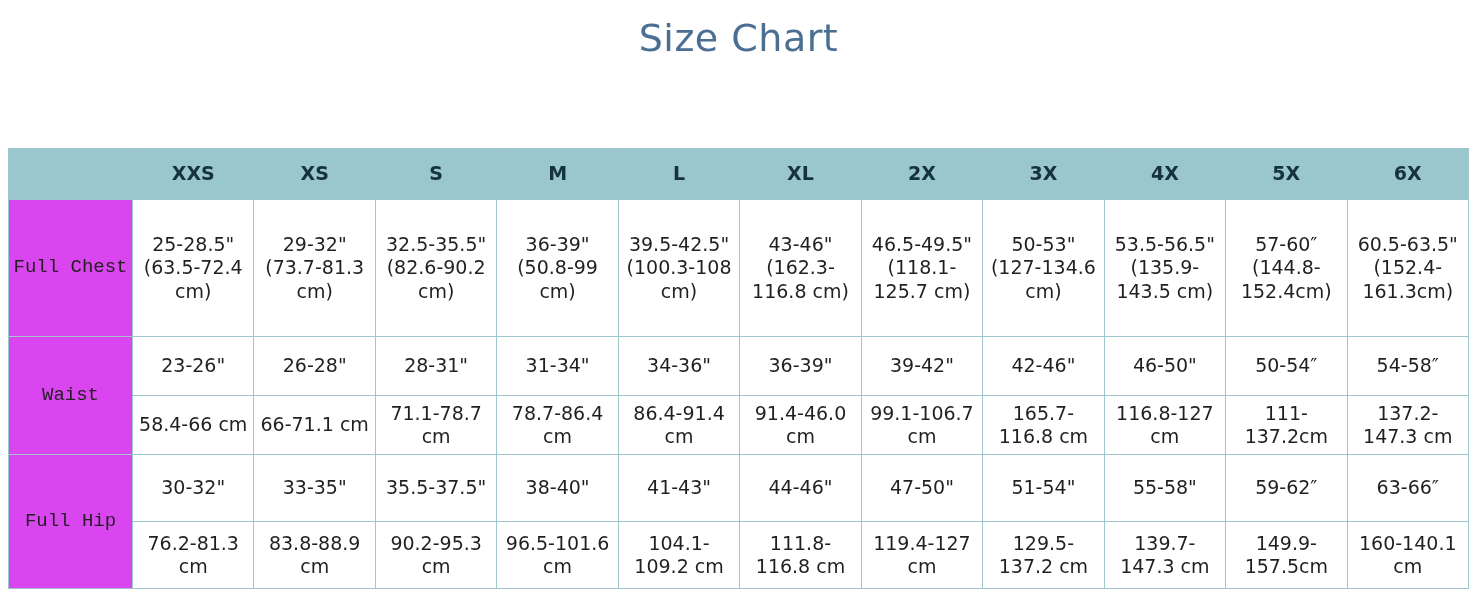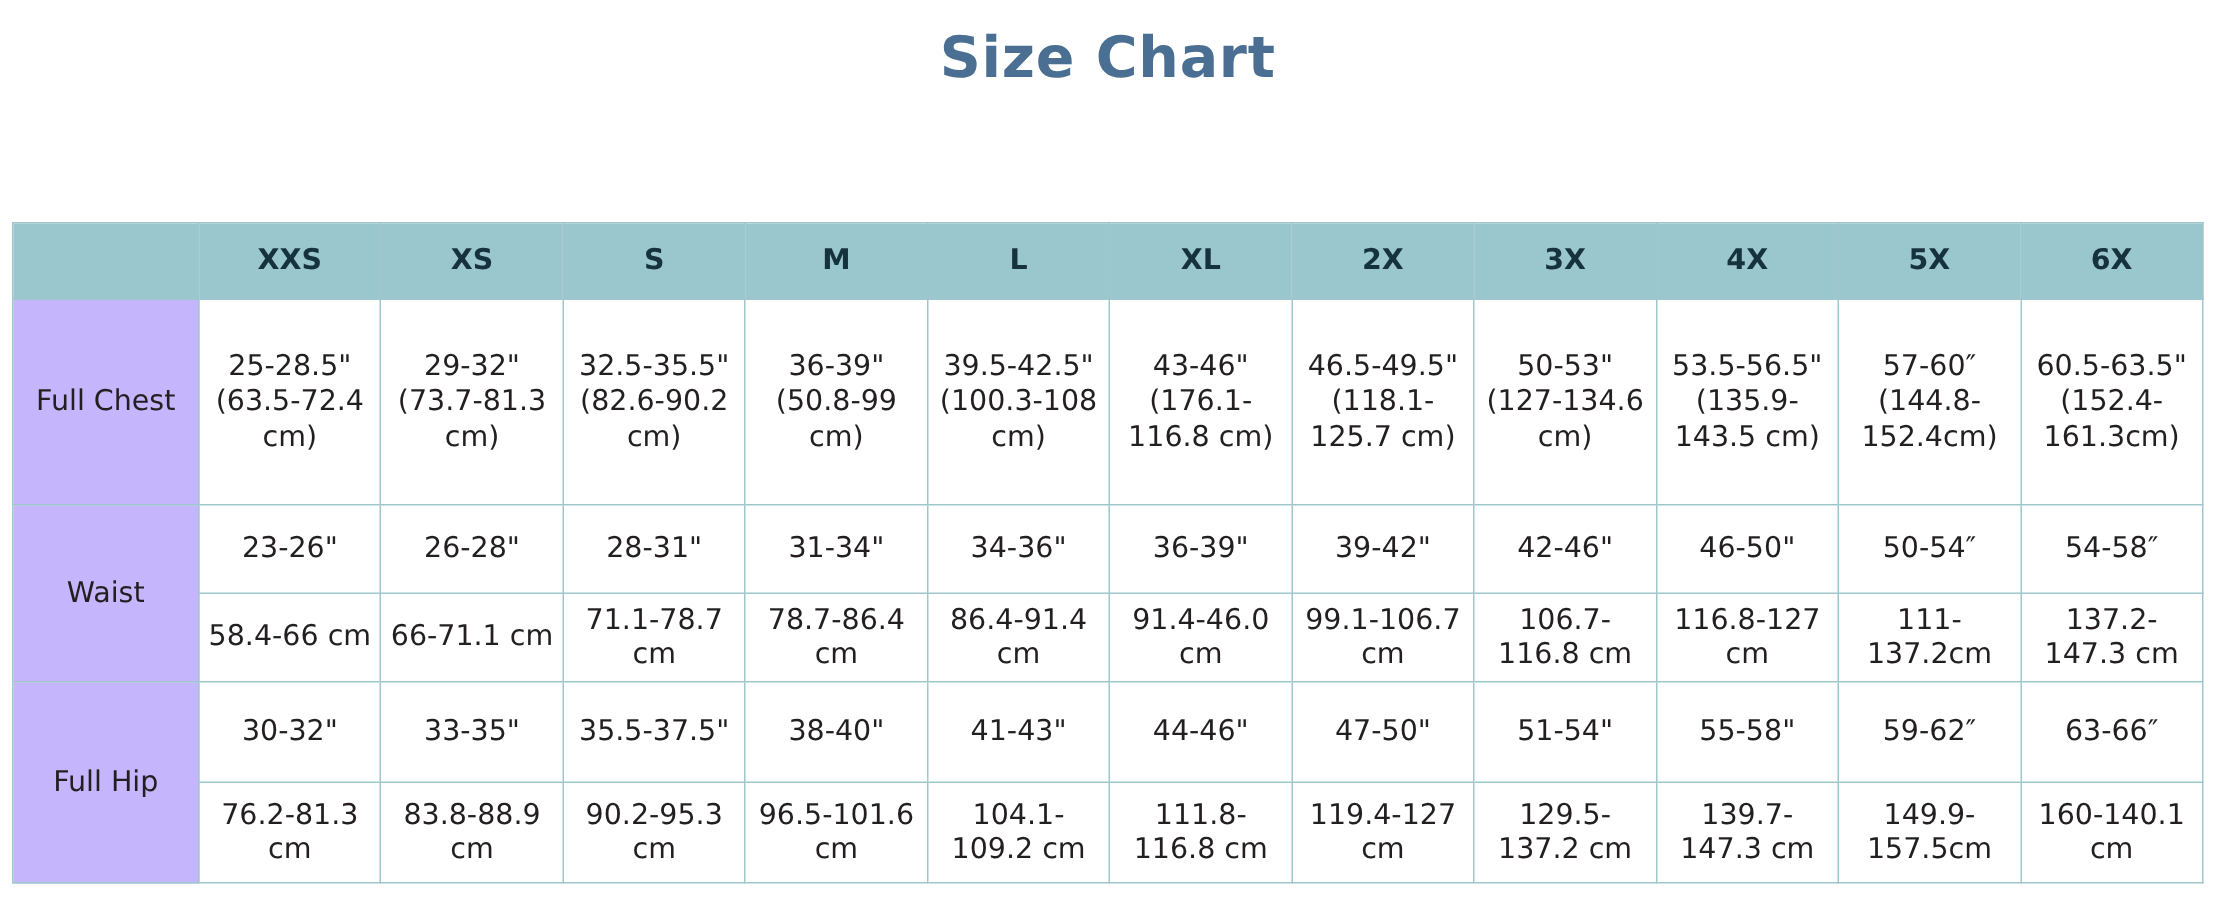--- a/index.html
+++ b/index.html
@@ -17,21 +17,21 @@
   .page {
     position: relative;
     width: 1477px;
     height: 604px;
     box-sizing: border-box;
   }
   .chart-title {
     text-align: center;
     color: #4a6f92;
     font-size: 38px;
-    font-weight: bold;
+    font-weight: normal;
     letter-spacing: 0.5px;
     margin: 12px 0 0 0;
     padding: 0;
     line-height: 1.4;
   }
   .table-wrap {
     position: absolute;
     top: 136px;
     left: 8px;
     right: 8px;
@@ -56,26 +56,27 @@
     color: #16333d;
     font-weight: bold;
     font-size: 21px;
     height: 42px;
     padding: 6px 3px;
   }
   thead th.corner {
     background: #9ac6cd;
   }
   td.rowlabel, th.rowlabel {
-    background: #c4b5fd;
+    background: #d946ef;
     font-size: 21px;
     color: #231f20;
     font-weight: normal;
     text-align: center;
     padding: 4px 6px;
+    font-family: Liberation Mono, monospace;
   }
   col.first {
     width: 124px;
   }
   .cell-in {
     display: block;
   }
   .r-chest td {
     height: 128px;
   }
@@ -144,21 +145,21 @@
           <td>
               <span class="cell-in">36-39"</span>
               <span class="cell-in">(50.8-99 cm)</span>
             </td>
           <td>
               <span class="cell-in">39.5-42.5"</span>
               <span class="cell-in">(100.3-108 cm)</span>
             </td>
           <td>
               <span class="cell-in">43-46"</span>
-              <span class="cell-in">(176.1-116.8 cm)</span>
+              <span class="cell-in">(162.3-116.8 cm)</span>
             </td>
           <td>
               <span class="cell-in">46.5-49.5"</span>
               <span class="cell-in">(118.1-125.7 cm)</span>
             </td>
           <td>
               <span class="cell-in">50-53"</span>
               <span class="cell-in">(127-134.6 cm)</span>
             </td>
           <td>
@@ -190,21 +191,21 @@
           <td>54-58″</td>
         </tr>
         <tr class="r-waist-cm">
           <td>58.4-66 cm</td>
           <td>66-71.1 cm</td>
           <td>71.1-78.7 cm</td>
           <td>78.7-86.4 cm</td>
           <td>86.4-91.4 cm</td>
           <td>91.4-46.0 cm</td>
           <td>99.1-106.7 cm</td>
-          <td>106.7-116.8 cm</td>
+          <td>165.7-116.8 cm</td>
           <td>116.8-127 cm</td>
           <td>111-137.2cm</td>
           <td>137.2-147.3 cm</td>
         </tr>
 
         <tr class="r-hip-in">
           <td class="rowlabel" rowspan="2">Full Hip</td>
           <td>30-32"</td>
           <td>33-35"</td>
           <td>35.5-37.5"</td>

